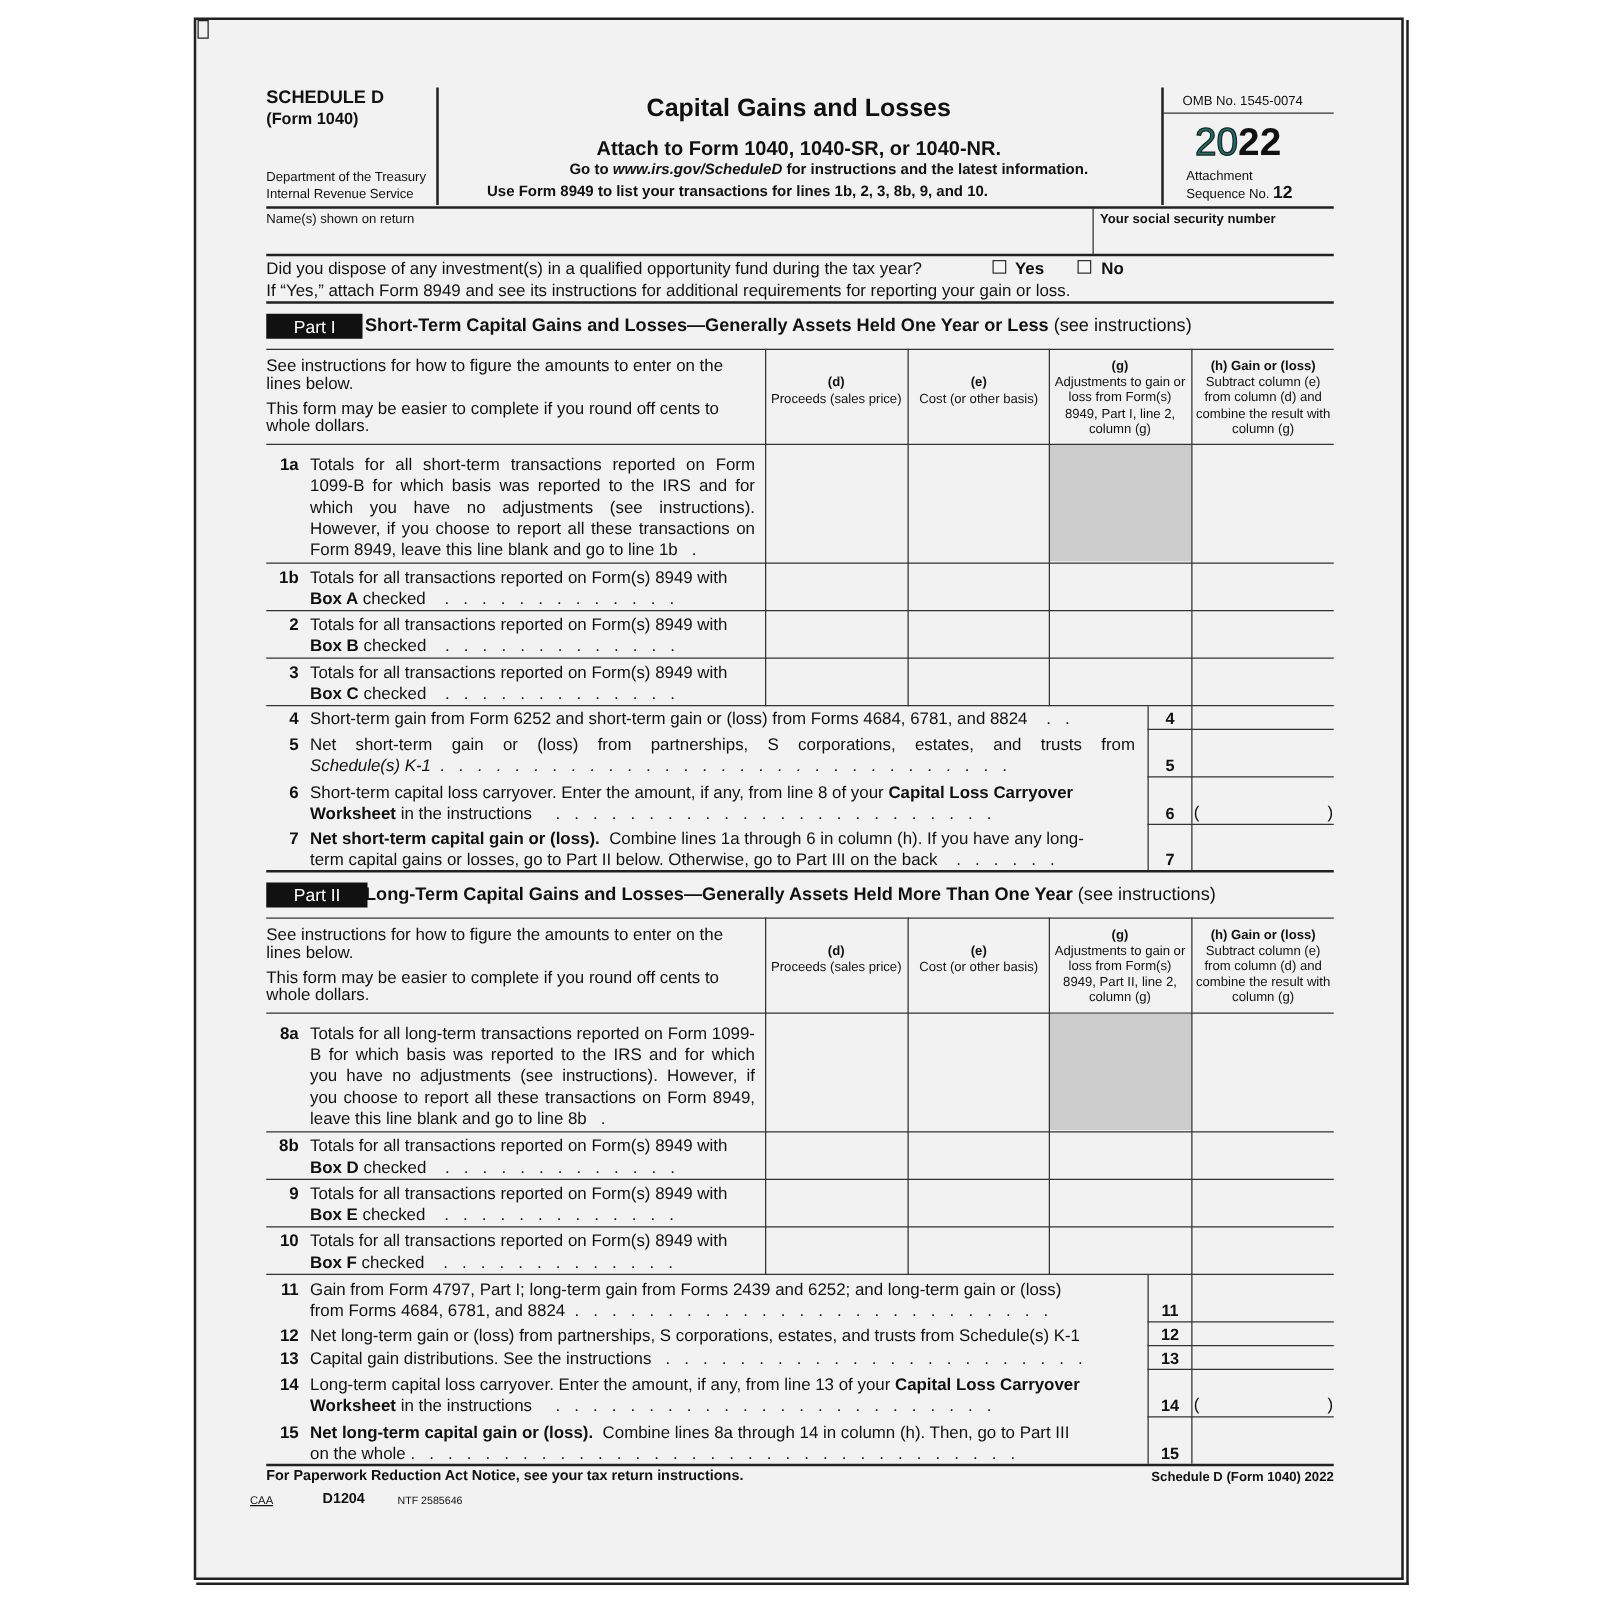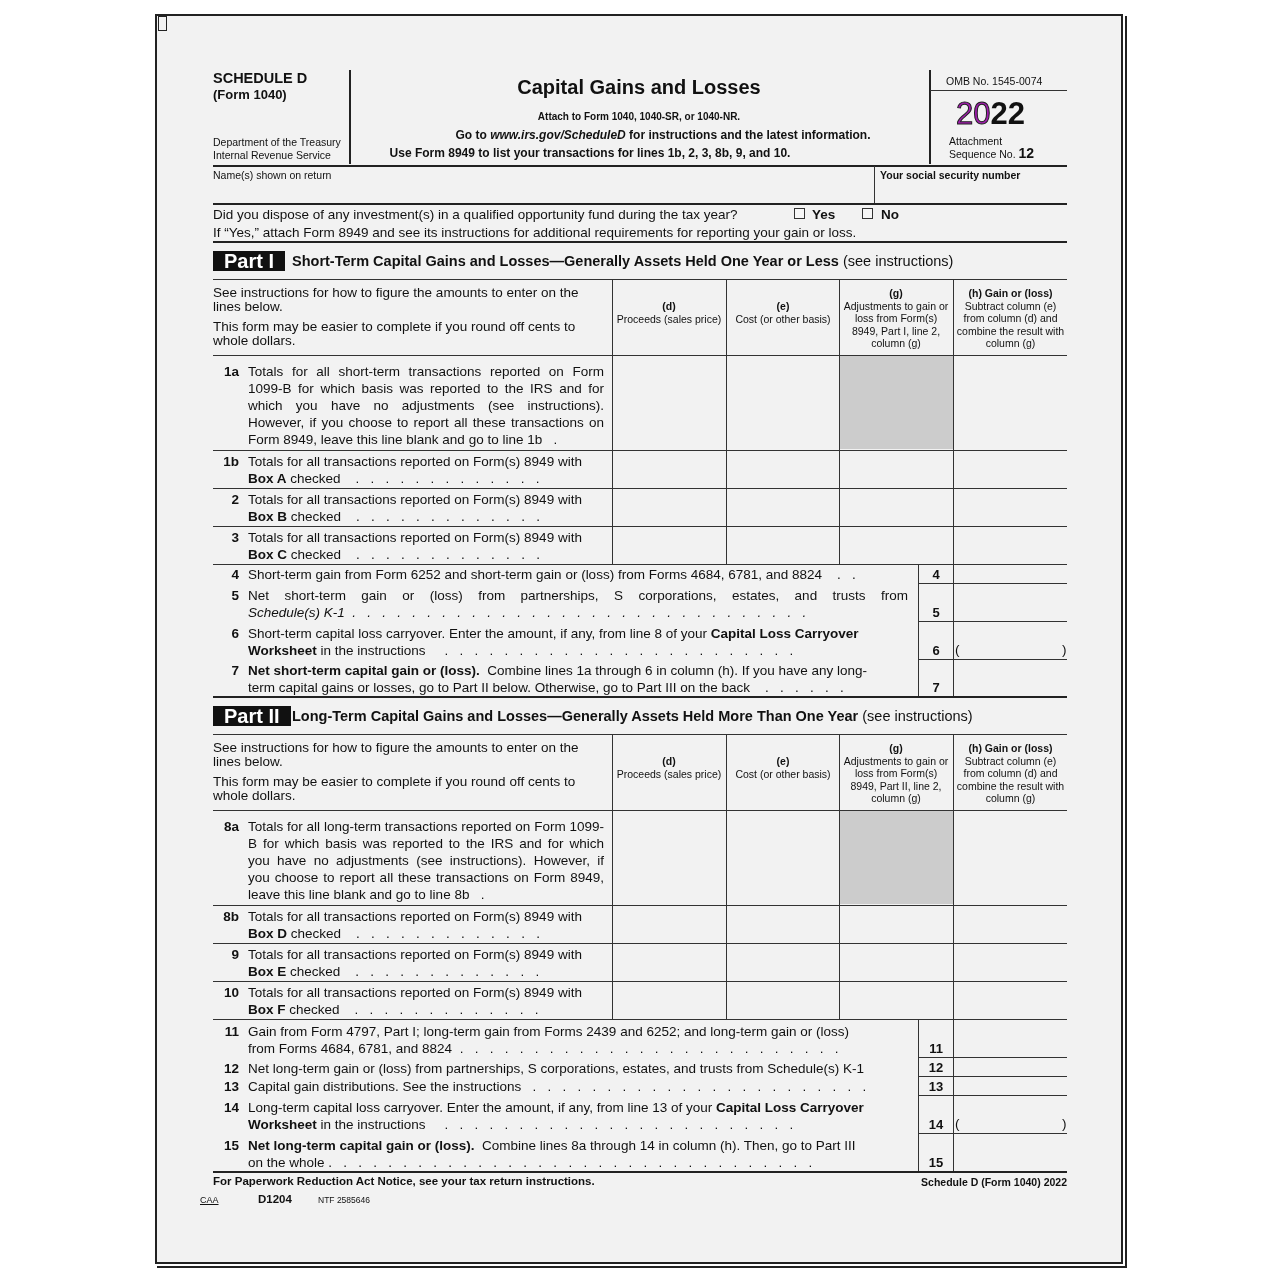--- a/index.html
+++ b/index.html
@@ -9,21 +9,21 @@
   .sheet-shadow-b { position:absolute; left:157px; top:1266px; width:970px; height:2px; background:#222; }
   .corner-mark { position:absolute; left:158px; top:16px; width:9px; height:15px; border:1.5px solid #222; box-sizing:border-box; }
   .hline { position:absolute; height:0; border-top:1px solid #333; }
   .hline.thick { border-top:2px solid #222; }
   .vline { position:absolute; width:0; border-left:1px solid #333; }
   .vline.thick { border-left:2px solid #222; }
   .t { position:absolute; white-space:nowrap; line-height:1.15; }
   .b { font-weight:bold; }
   .i { font-style:italic; }
   .cnt { text-align:center; }
-  .part-label { position:absolute; background:#111; color:#fff; font-weight:bold; font-size:20px; padding:1px 11px; line-height:18px; }
+  .part-label { position:absolute; background:#111; color:#fff; font-weight:normal; font-size:14px; padding:1px 22px; line-height:18px; }
   .colhdr { position:absolute; text-align:center; font-size:10.5px; line-height:12.5px; white-space:normal; }
   .grey { position:absolute; background:#cccccc; }
   .line-desc { position:absolute; font-size:13.5px; line-height:17px; white-space:normal; text-align:justify; }
   .line-num { position:absolute; font-size:13.5px; font-weight:bold; line-height:17px; text-align:right; width:26px; }
   .box-num { position:absolute; font-size:13px; font-weight:bold; text-align:center; width:32px; }
   .checkbox { position:absolute; width:11px; height:11px; border:1px solid #333; background:#f7f7f7; box-sizing:border-box; }
   .input-cell { position:absolute; }
 </style>
 </head>
 <body>
@@ -33,28 +33,28 @@
 <div class="sheet-shadow-b"></div>
 <div class="corner-mark"></div>
 
 <div class="t b" style="left:213px;top:70px;font-size:14.5px;">SCHEDULE D</div>
 <div class="t b" style="left:213px;top:88px;font-size:13px;">(Form 1040)</div>
 <div class="t" style="left:213px;top:136px;font-size:10.5px;">Department of the Treasury</div>
 <div class="t" style="left:213px;top:149px;font-size:10.5px;">Internal Revenue Service</div>
 <div class="vline thick" style="left:349px;top:70px;height:94px;"></div>
 
 <div class="t b cnt" style="left:350px;top:76px;width:578px;font-size:20px;">Capital Gains and Losses</div>
-<div class="t b cnt" style="left:350px;top:111px;width:578px;font-size:10px;">Attach to Form 1040, 1040-SR, or 1040-NR.</div>
+<div class="t b cnt" style="left:350px;top:111px;width:578px;font-size:16px;">Attach to Form 1040, 1040-SR, or 1040-NR.</div>
 <div class="t b cnt" style="left:350px;top:129px;width:626px;font-size:12px;"><span>Go to </span><span class="i">www.irs.gov/ScheduleD</span><span> for instructions and the latest information.</span></div>
 <div class="t b cnt" style="left:350px;top:147px;width:480px;font-size:12px;">Use Form 8949 to list your transactions for lines 1b, 2, 3, 8b, 9, and 10.</div>
 
 <div class="vline thick" style="left:929px;top:70px;height:94px;"></div>
 <div class="t" style="left:946px;top:75px;font-size:10.5px;">OMB No. 1545-0074</div>
 <div class="hline" style="left:930px;top:90px;width:137px;"></div>
-<div class="t" style="left:956px;top:96px;font-size:31px;"><span style="color:#a21caf;-webkit-text-stroke:1px #222;">20</span><span class="b">22</span></div>
+<div class="t" style="left:956px;top:96px;font-size:31px;"><span style="color:#0f766e;-webkit-text-stroke:1px #222;">20</span><span class="b">22</span></div>
 <div class="t" style="left:949px;top:135px;font-size:10.5px;">Attachment</div>
 <div class="t" style="left:949px;top:145px;font-size:10.5px;"><span>Sequence No.</span> <span class="b" style="font-size:14px;">12</span></div>
 
 <div class="hline thick" style="left:213px;top:165px;width:854px;"></div>
 
 <div class="t" style="left:213px;top:169px;font-size:10.5px;">Name(s) shown on return</div>
 <div class="input-cell" style="left:213px;top:182px;width:660px;height:20px;"></div>
 <div class="vline" style="left:874px;top:166px;height:37px;"></div>
 <div class="t b" style="left:880px;top:169px;font-size:10.5px;">Your social security number</div>
 <div class="input-cell" style="left:880px;top:182px;width:186px;height:20px;"></div>

